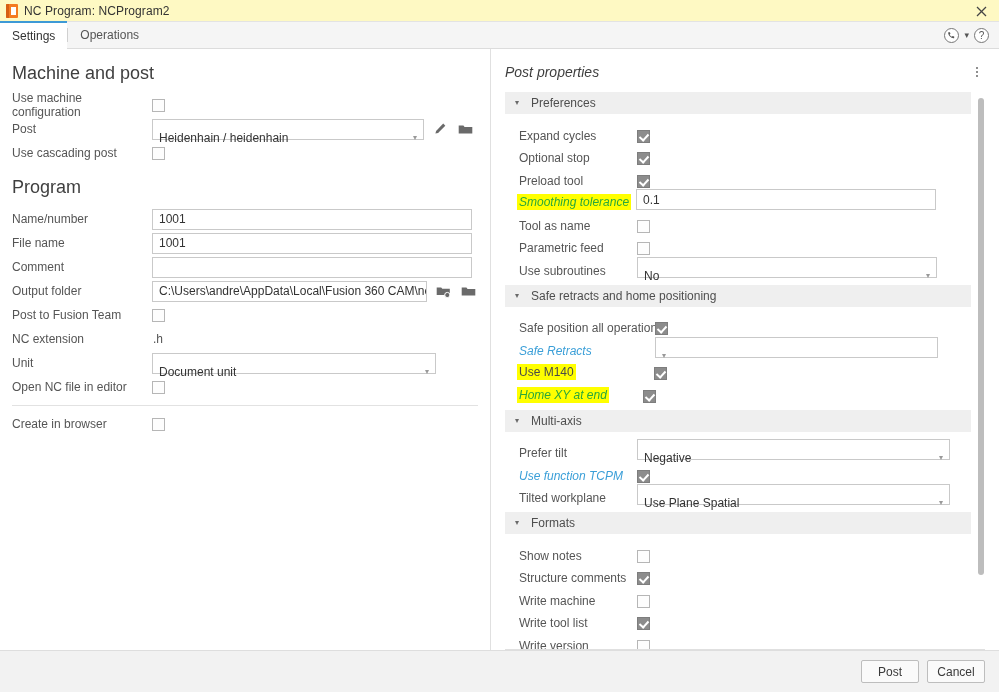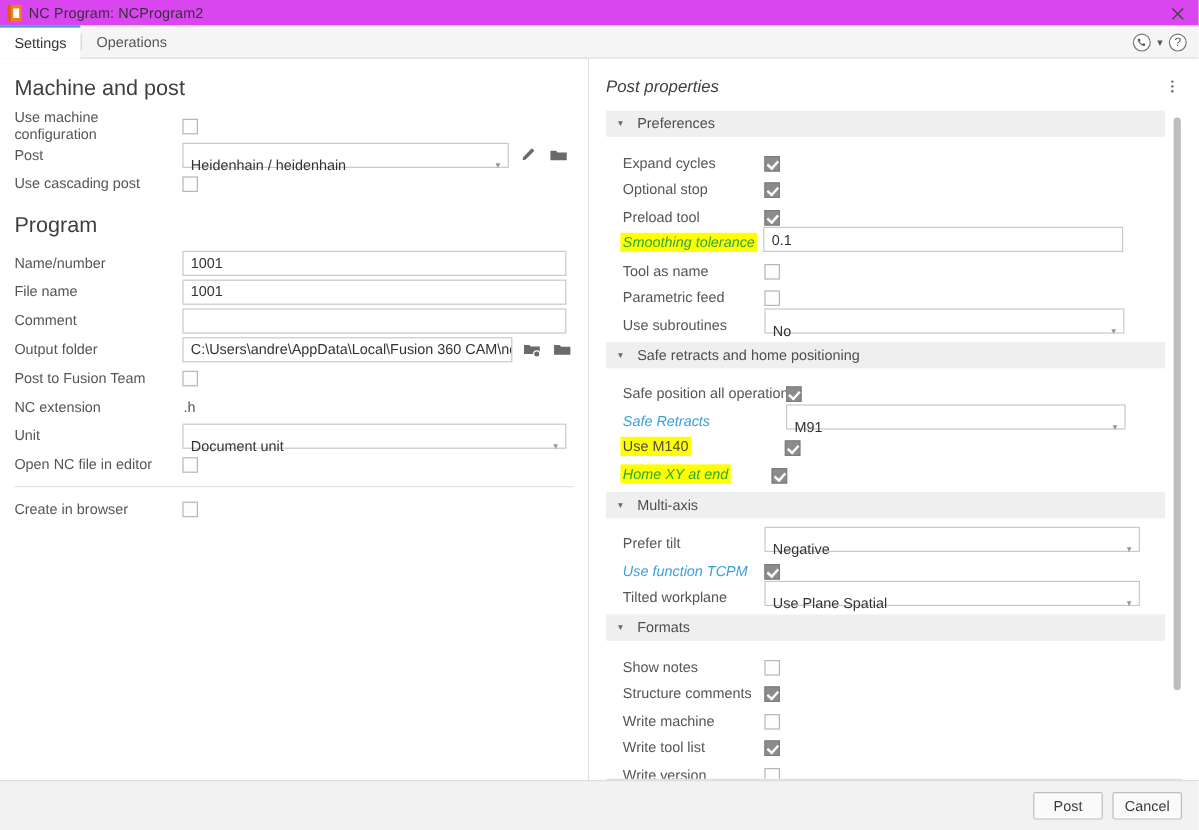--- a/index.html
+++ b/index.html
@@ -19,21 +19,21 @@
     height: 692px;
     background: #ffffff;
     display: flex;
     flex-direction: column;
   }
 
   
   .titlebar {
     height: 22px;
     min-height: 22px;
-    background: #d946ef;
+    background: #fef9c3;
     border-bottom: 1px solid #e3e3e3;
     display: flex;
     align-items: center;
     padding: 0 0 0 6px;
     position: relative;
   }
   .app-icon {
     width: 12px; height: 14px;
     margin-right: 6px;
     position: relative;
@@ -542,21 +542,21 @@
       <div class="row">
         <div class="lbl">NC extension</div>
         <div class="ctl">
           <span class="plain-val">.h</span>
         </div>
       </div>
 
       <div class="row">
         <div class="lbl">Unit</div>
         <div class="ctl">
-          <div class="combobox" style="width:320px">
+          <div class="combobox" style="width:284px">
             <span class="cval">Document unit</span>
             <span class="carrow">▾</span>
           </div>
         </div>
       </div>
 
       <div class="row">
         <div class="lbl">Open NC file in editor</div>
         <div class="ctl">
           <div class="checkbox"></div>
@@ -649,21 +649,20 @@
           <div class="prow indent-wide">
             <div class="plbl">Safe position all operations</div>
             <div class="pctl">
                 <div class="checkbox checked"></div>
               </div>
           </div>
           <div class="prow indent-wide">
             <div class="plbl link">Safe Retracts</div>
             <div class="pctl">
               <div class="combobox" style="width:283px">
-                <span class="cval">M91</span>
                 <span class="carrow">▾</span>
               </div>
             </div>
           </div>
           <div class="prow">
             <div class="plbl hl-dark">Use M140</div>
             <div class="pctl" style="margin-left:64px">
                 <div class="checkbox checked"></div>
               </div>
           </div>

